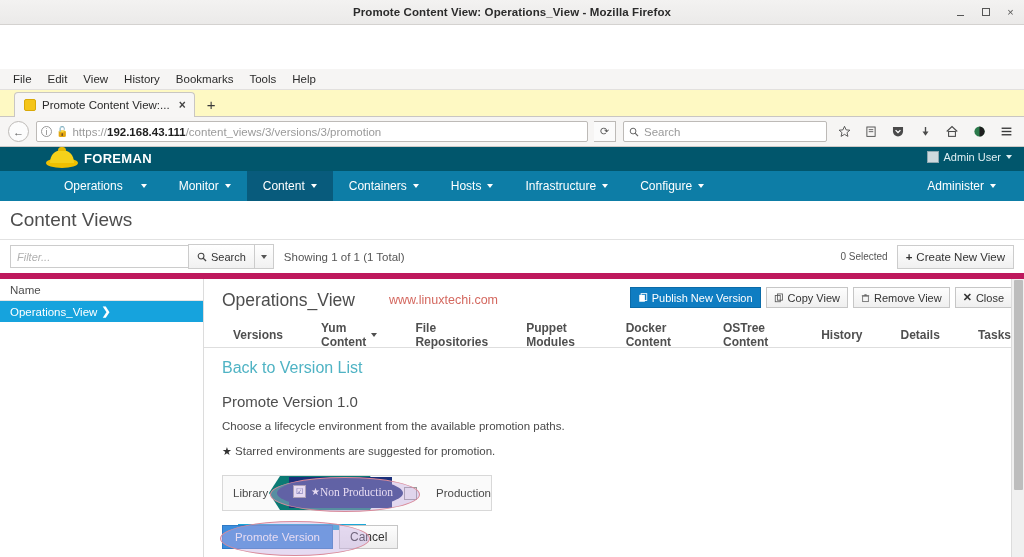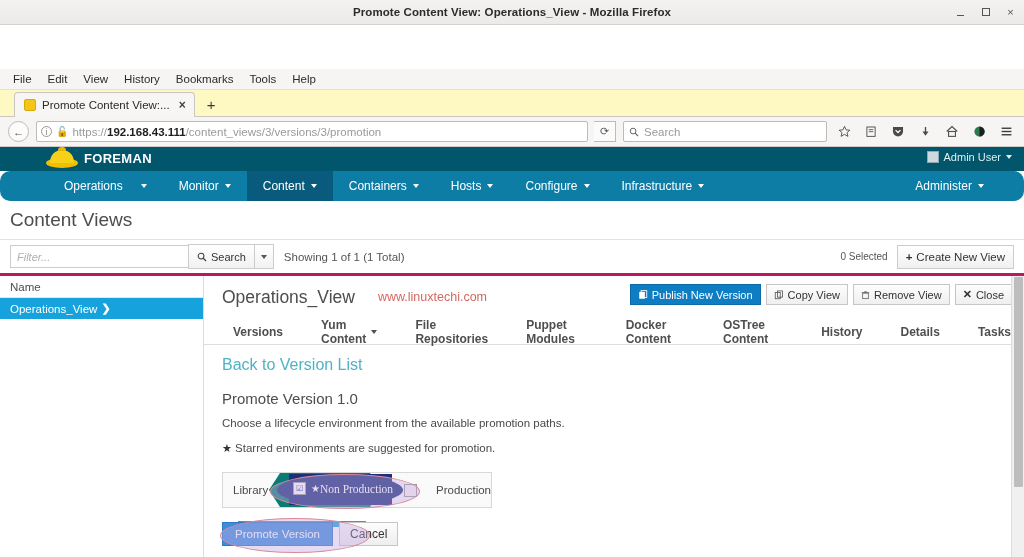--- a/index.html
+++ b/index.html
@@ -75,34 +75,34 @@
   }
   .srchbox .ph{font-size:11.5px;color:#9a9a9a;}
   .tbicon{width:20px;height:20px;display:flex;align-items:center;justify-content:center;color:#4a4a4a;}
 
   
   .fmbrand{height:24px;background:#01566c;display:flex;align-items:center;position:relative;flex:0 0 auto;}
   .helmet{position:absolute;left:45px;top:-4px;width:34px;height:26px;}
   .brandtxt{position:absolute;left:84px;top:4px;color:#fff;font-weight:bold;font-size:13px;letter-spacing:.3px;}
   .adminuser{position:absolute;right:12px;top:4px;color:#dfeef2;font-size:11px;display:flex;align-items:center;gap:5px;}
   .avatarbox{width:10px;height:10px;background:#cdd9de;border:1px solid #8fa8b1;}
-  .fmnav{height:30px;background:#0d7da6;display:flex;align-items:stretch;position:relative;flex:0 0 auto;border-radius:10px;}
+  .fmnav{height:30px;background:#0d7da6;display:flex;align-items:stretch;position:relative;flex:0 0 auto;}
   .fmnav .it{display:flex;align-items:center;gap:6px;padding:0 16px;color:#fff;font-size:12px;}
   .fmnav .it.active{background:#085b7c;}
-  .fmnav .right{position:absolute;right:12px;top:0;height:30px;display:flex;align-items:center;padding-right:12px;}
+  .fmnav .right{position:absolute;right:0;top:0;height:30px;display:flex;align-items:center;padding-right:12px;}
   .caret{width:0;height:0;border-left:3.5px solid transparent;border-right:3.5px solid transparent;
          border-top:4px solid currentColor;display:inline-block;}
 
   
   .pagehead{height:38px;border-bottom:1px solid #e2e2e2;display:flex;align-items:center;
             padding-left:10px;background:#fff;flex:0 0 auto;}
   .pagehead h1{margin:0;font-size:19px;font-weight:400;color:#4d4d4d;}
 
   
-  .toolbar{height:33px;background:#fff;border-bottom:3px solid #be185d;display:flex;align-items:center;
+  .toolbar{height:33px;background:#fff;border-bottom:6px solid #be185d;display:flex;align-items:center;
            padding:0 10px;gap:10px;position:relative;flex:0 0 auto;}
   .filterinp{width:165px;height:21px;border:1px solid #ccc;background:#fff;display:flex;align-items:center;
              padding:0 6px;font-size:11px;color:#b0b0b0;font-style:italic;}
   .searchbtn{height:23px;border:1px solid #ccc;background:linear-gradient(#fff,#f1f1f1);
              display:flex;align-items:center;gap:4px;padding:0 8px;font-size:11px;color:#333;margin-left:-1px;}
   .searchcaretbtn{height:23px;width:18px;border:1px solid #ccc;background:linear-gradient(#fff,#f1f1f1);
              display:flex;align-items:center;justify-content:center;margin-left:-1px;color:#555;}
   .showing{font-size:11.5px;color:#555;}
   .tbright{position:absolute;right:10px;display:flex;align-items:center;gap:9px;}
   .selcount{font-size:10px;color:#555;}
@@ -114,21 +114,21 @@
   .leftcol{width:203px;flex:0 0 auto;border-right:1px solid #dcdcdc;background:#fff;}
   .lhdr{height:21px;border-bottom:1px solid #e4e4e4;display:flex;align-items:center;
         padding-left:10px;font-size:11.5px;color:#4d4d4d;}
   .lrow{height:21px;background:#16a3dd;color:#fff;display:flex;align-items:center;gap:4px;
         padding-left:10px;font-size:11.5px;}
   .lrow .chev{font-size:11px;font-weight:bold;}
 
   .rightcol{flex:1 1 auto;min-width:0;position:relative;background:#fff;}
   .panelhead{height:42px;display:flex;align-items:center;padding-left:18px;position:relative;}
   .panelhead h2{margin:0;font-size:17.5px;font-weight:400;color:#4d4d4d;}
-  .watermark{margin-left:23px;color:#d4685f;font-size:12.5px;}
+  .watermark{margin-left:34px;color:#d4685f;font-size:12.5px;}
   .panelbtns{position:absolute;right:12px;top:8px;display:flex;align-items:center;}
   .pbtn{height:19px;border:1px solid #c6c6c6;background:linear-gradient(#fdfdfd,#efefef);
         display:flex;align-items:center;gap:4px;padding:0 7px;font-size:11px;color:#333;margin-left:5px;}
   .pbtn.primary{background:#0f7dc2;border-color:#0b6ba8;color:#fff;}
 
   .tabsrow{height:26px;border-bottom:1px solid #dedede;display:flex;align-items:flex-end;
            padding-left:16px;gap:12px;font-weight:bold;}
   .vtab{padding:0 13px;height:25px;display:flex;align-items:center;gap:5px;
         font-size:12px;color:#4f4f4f;}
 
@@ -315,25 +315,25 @@
       </div>
       <div class="it">
         <span>Containers</span>
         <span class="caret"></span>
       </div>
       <div class="it">
         <span>Hosts</span>
         <span class="caret"></span>
       </div>
       <div class="it">
+        <span>Infrastructure</span>
+        <span class="caret"></span>
+      </div>
+      <div class="it">
         <span>Configure</span>
-        <span class="caret"></span>
-      </div>
-      <div class="it">
-        <span>Infrastructure</span>
         <span class="caret"></span>
       </div>
       <div class="right">
         <div class="it">
           <span>Administer</span>
           <span class="caret"></span>
         </div>
       </div>
     </div>
 

